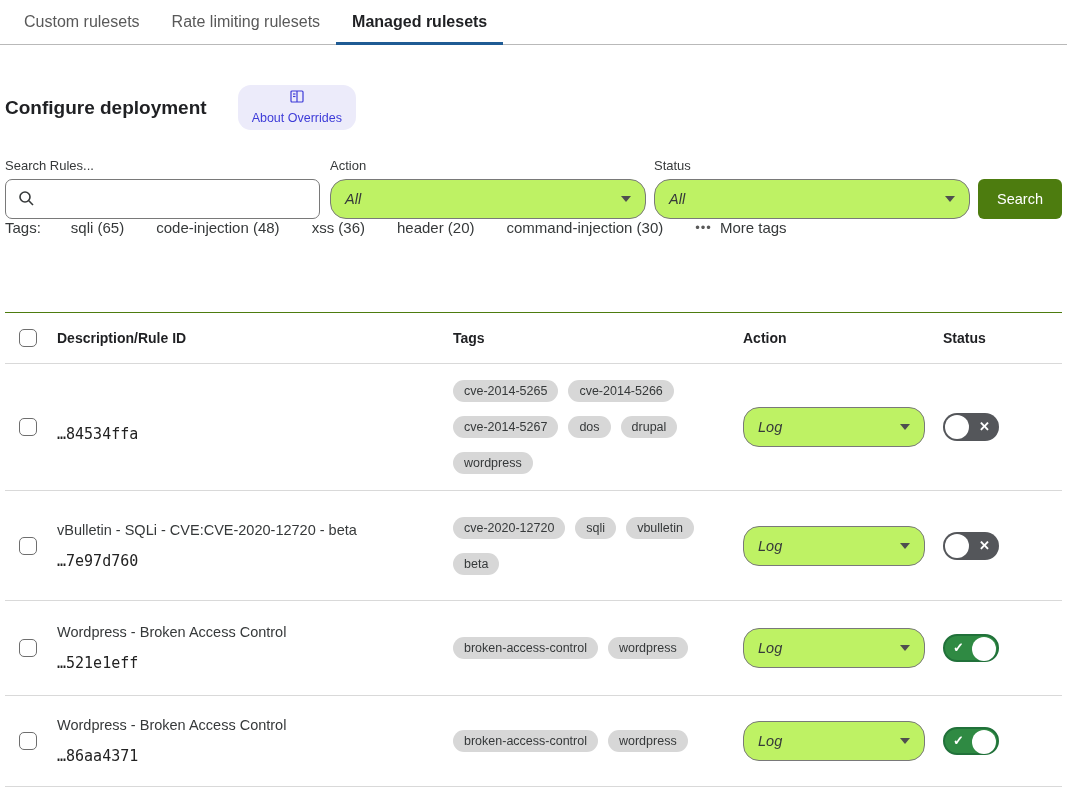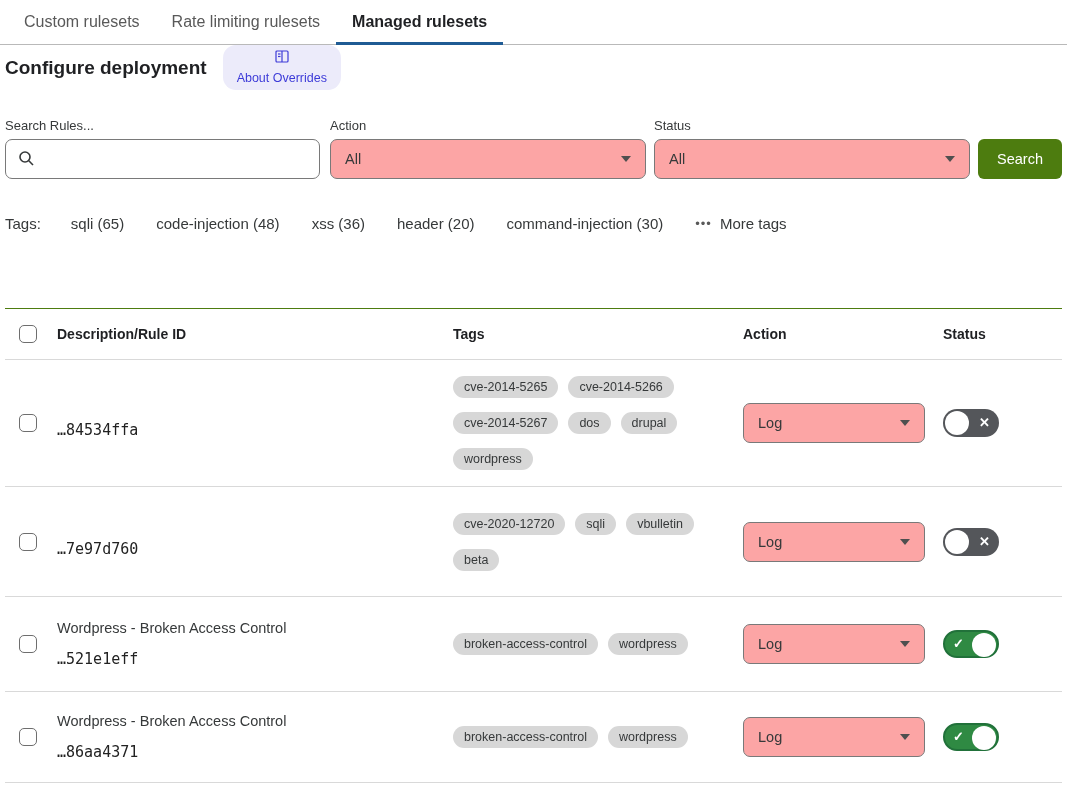--- a/index.html
+++ b/index.html
@@ -11,43 +11,43 @@
   }
 
   
   .tabs { display:flex; padding-left:8px; border-bottom:1px solid #b9b9b9; height:45px; align-items:stretch; }
   .tab { position:relative; display:flex; align-items:center; padding:0 16px; font-size:16px; color:#595959; cursor:pointer; }
   .tab.active { color:#1f2023; font-weight:700; }
   .tab.active::after { content:""; position:absolute; left:0; right:0; bottom:-1px; height:3px; background:#1f5b94; }
 
   
   .content { padding:0 5px; }
-  .page-header { display:flex; align-items:center; gap:16px; }
+  .page-header { display:flex; align-items:center; gap:31px; margin-top:40px; }
   .page-title { font-size:19px; font-weight:700; color:#1f2023; }
   .about-badge { display:inline-flex; align-items:center; gap:8px; background:#ecebfa; color:#3d3bd8;
     border-radius:13px; padding:5px 14px; font-size:12.5px; cursor:pointer;flex-direction:column; }
   .about-badge svg { display:block; }
 
   
   .filters { display:flex; margin-top:28px; align-items:flex-end; }
   .field { display:flex; flex-direction:column; }
   .field-label { font-size:13px; color:#36393a; margin-bottom:6px; }
   .search-wrap { position:relative; width:315px; }
   .search-wrap input { width:315px; height:40px; border:1px solid #797979; border-radius:7px; padding:0 10px 0 38px; font-size:14px; font-family:"Liberation Sans",sans-serif; outline:none; color:#36393a; }
   .search-icon { position:absolute; left:13px; top:11px; }
-  .select { width:316px; height:40px; border:1px solid #797979; border-radius:7px; background:#fca5a5;
-    display:flex; align-items:center; justify-content:space-between; padding:0 14px; font-size:14.5px; color:#36393a; cursor:pointer; }
+  .select { width:316px; height:40px; border:1px solid #797979; border-radius:16px; background:#bef264;
+    display:flex; align-items:center; justify-content:space-between; padding:0 14px; font-size:14.5px; color:#36393a; cursor:pointer;font-style:italic; }
   .caret { width:0; height:0; border-left:5px solid transparent; border-right:5px solid transparent; border-top:6px solid #4f4f4f; }
   .f-action { margin-left:10px; }
   .f-status { margin-left:8px; }
   .search-btn { margin-left:8px; width:85px; height:40px; background:#4d7c0f; color:#fff; border:none; border-radius:6px;
     font-size:14.5px; font-family:"Liberation Sans",sans-serif; cursor:pointer; }
 
   
-  .tags-bar { display:flex; align-items:flex-end; margin-top:36px; font-size:15px; color:#36393a; }
+  .tags-bar { display:flex; align-items:flex-end; font-size:15px; color:#36393a; }
   .tags-bar .tags-label { margin-right:30px; }
   .tag-link { margin-right:32px; cursor:pointer; color:#36393a; }
   .more-tags { display:flex; align-items:center; gap:8px; cursor:pointer; }
   .more-dots { color:#595959; font-size:13px; letter-spacing:1px; }
 
   
   .table { margin-top:76px; border-top:1px solid #4d7c0f; }
   .tr { display:grid; grid-template-columns:44px 404px 290px 200px 1fr; border-bottom:1px solid #d9d9d9; align-items:center; }
   .thead { height:51px; font-weight:700; font-size:14px; color:#1f2023; }
   .cb { width:18px; height:18px; border:1px solid #6e6e6e; border-radius:5px; margin-left:14px; background:#fff; cursor:pointer; }
@@ -184,20 +184,21 @@
           <span class="knob"></span>
         </div>
       </div>
     </div>
 
     <div class="tr row r1">
       <div>
           <div class="cb"></div>
         </div>
       <div class="cell-desc">
+        <div class="title">vBulletin - SQLi - CVE:CVE-2020-12720 - beta</div>
         <div class="rule-id">…7e97d760</div>
       </div>
       <div class="cell-tags">
         <span class="pill">cve-2020-12720</span>
         <span class="pill">sqli</span>
         <span class="pill">vbulletin</span>
         <span class="pill">beta</span>
       </div>
       <div>
         <div class="select row-select">

